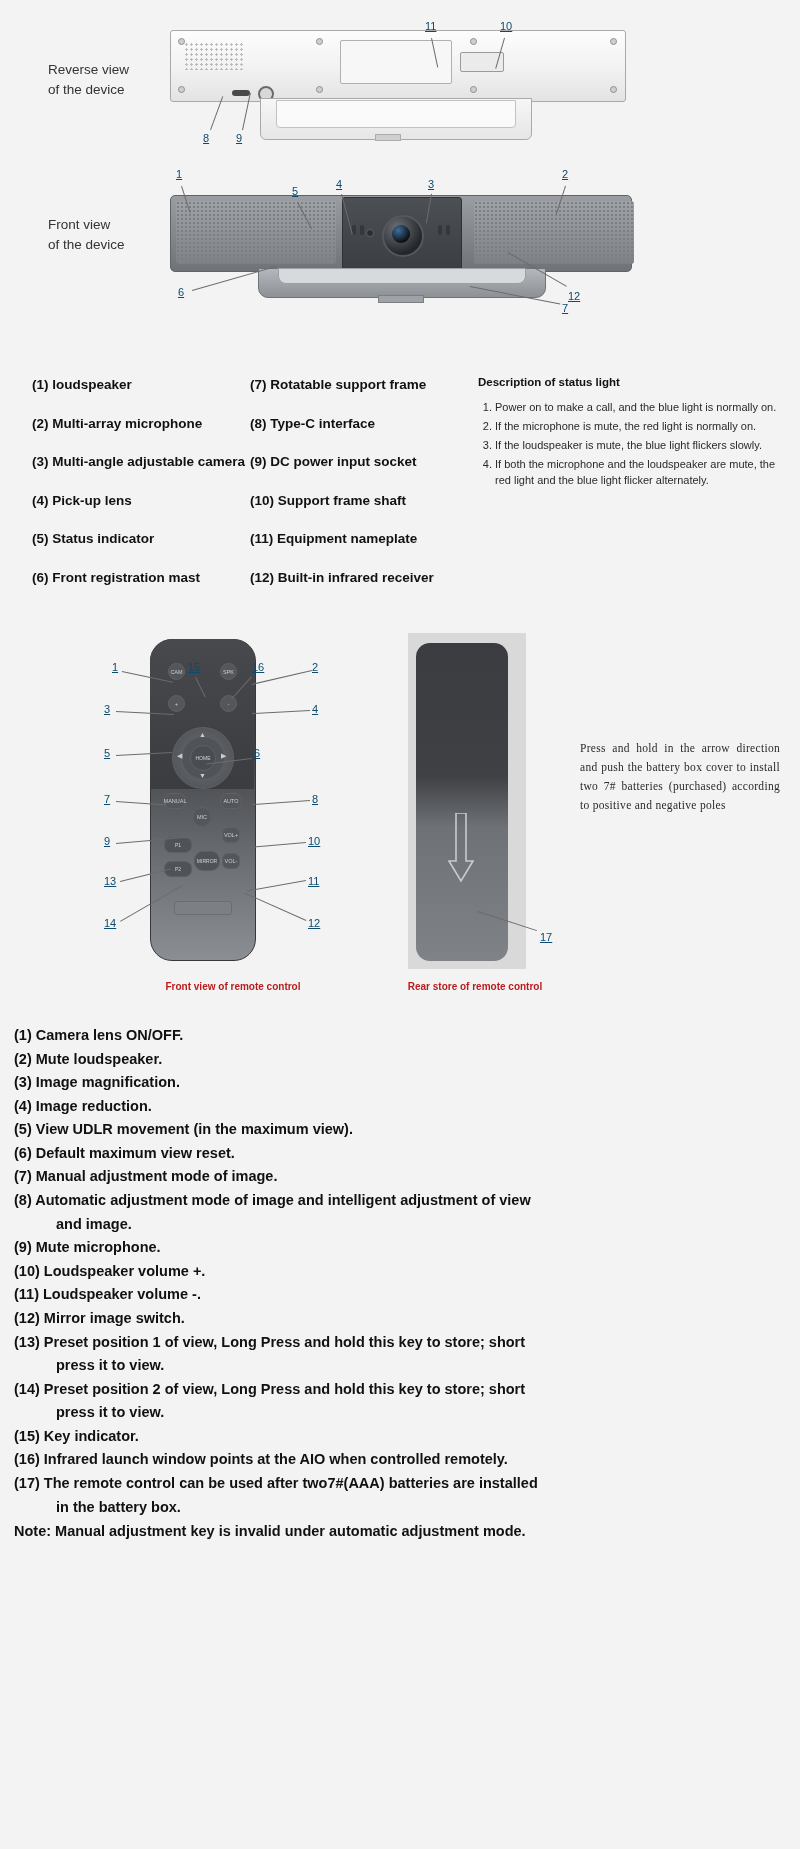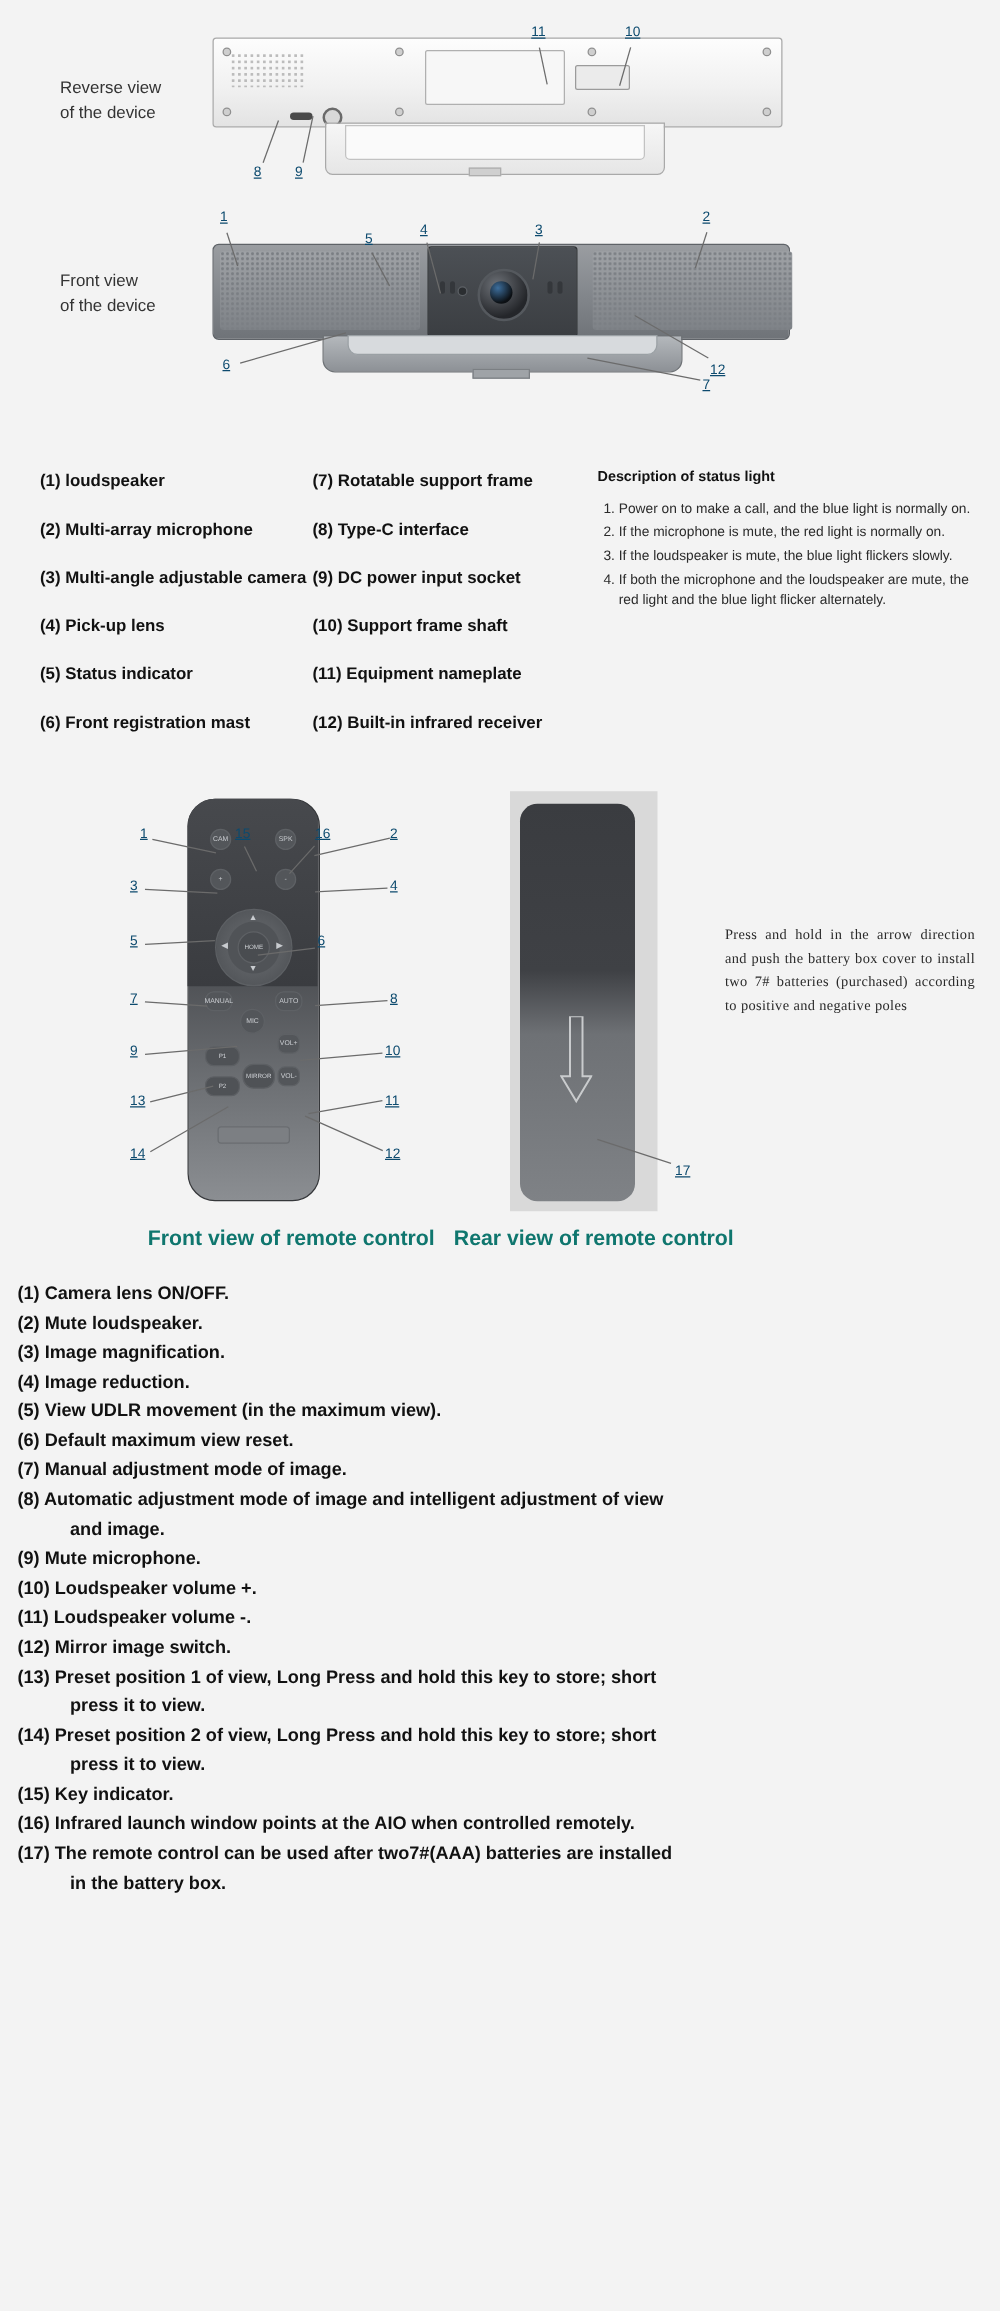--- a/index.html
+++ b/index.html
@@ -175,21 +175,21 @@
     background:linear-gradient(180deg,#3a3c40 0%,#3f4145 42%,#6e7175 58%,#7f8286 100%);
   }
   .rr-arrow{
     position:absolute;left:40px;top:180px;width:26px;height:70px;
   }
   .remote-note{
     position:absolute;left:580px;top:120px;width:200px;font-size:11.5px;line-height:1.65;
     color:#2a2a2a;text-align:justify;letter-spacing:.3px;font-family:Liberation Serif, serif;
   }
   .cap{
-    position:absolute;font-size:17px;font-weight:bold;color:#0f766e;
+    position:absolute;font-size:10px;font-weight:bold;color:#b91c1c;
   }
   .cap-front{left:118px;top:362px;width:230px;text-align:center;}
   .cap-rear{left:360px;top:362px;width:230px;text-align:center;}
 
   
   .funcs{padding:6px 14px 18px 14px;}
   .funcs p{
     margin:0 0 3px 0;font-size:14.5px;font-weight:bold;color:#111;line-height:1.42;
   }
   .funcs p.cont{padding-left:42px;}
@@ -379,21 +379,21 @@
         <polygon points="8,0 18,0 18,48 25,48 13,68 1,48 8,48" fill="none" stroke="#c9cbcd" stroke-width="1.6"></polygon>
       </svg>
     </div>
 
     <span class="num" style="left:540px;top:312px;">17</span>
     <div class="lead" style="left:478px;top:292px;width:62px;transform:rotate(18deg);"></div>
 
     <div class="remote-note">Press and hold in the arrow direction and push the battery box cover to install two 7# batteries (purchased) according to positive and negative poles</div>
 
     <div class="cap cap-front">Front view of remote control</div>
-    <div class="cap cap-rear">Rear view of remote control</div>
+    <div class="cap cap-rear">Rear store of remote control</div>
   </div>
 
   <div class="funcs">
     <p>(1) Camera lens ON/OFF.</p>
     <p>(2) Mute loudspeaker.</p>
     <p>(3) Image magnification.</p>
     <p>(4) Image reduction.</p>
     <p>(5) View UDLR movement (in the maximum view).</p>
     <p>(6) Default maximum view reset.</p>
     <p>(7) Manual adjustment mode of image.</p>
@@ -404,15 +404,16 @@
     <p>(11) Loudspeaker volume -.</p>
     <p>(12) Mirror image switch.</p>
     <p>(13) Preset position 1 of view, Long Press and hold this key to store; short</p>
     <p class="cont">press it to view.</p>
     <p>(14) Preset position 2 of view, Long Press and hold this key to store; short</p>
     <p class="cont">press it to view.</p>
     <p>(15) Key indicator.</p>
     <p>(16) Infrared launch window points at the AIO when controlled remotely.</p>
     <p>(17) The remote control can be used after two7#(AAA) batteries are installed</p>
     <p class="cont">in the battery box.</p>
+    <p class="note">Note: Manual adjustment key is invalid under automatic adjustment mode.</p>
   </div>
 
 </div>
 
 </body></html>

